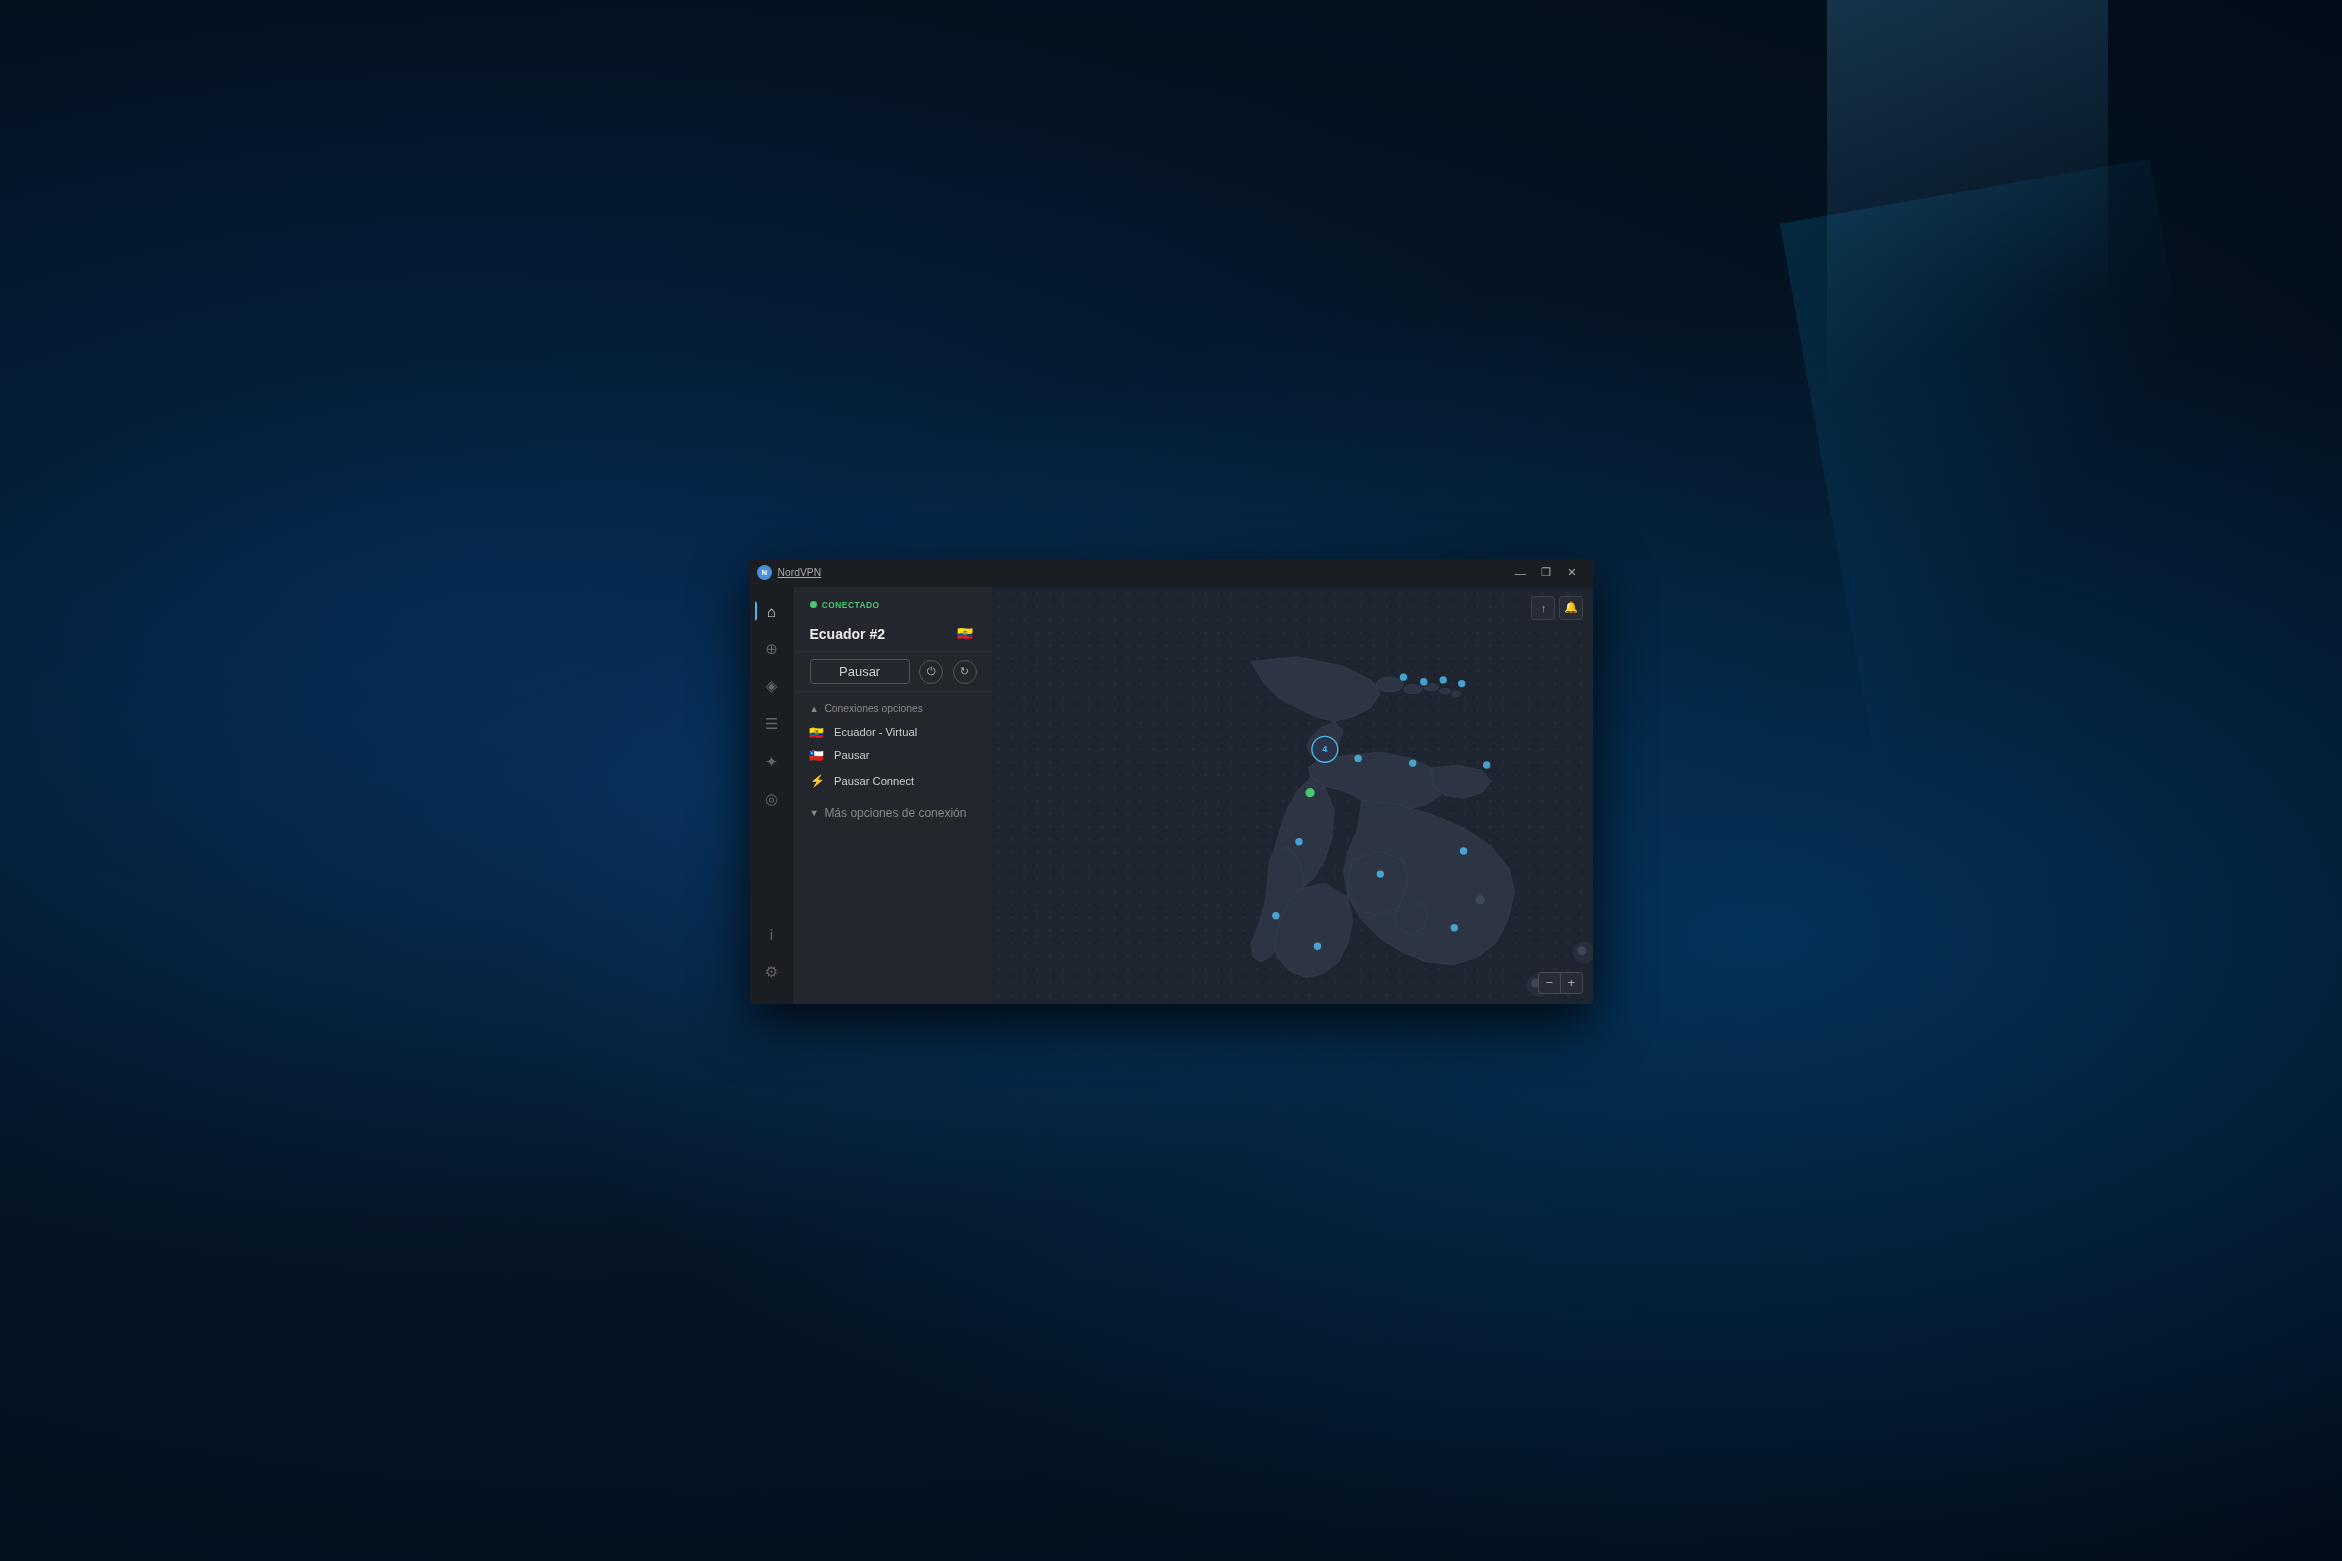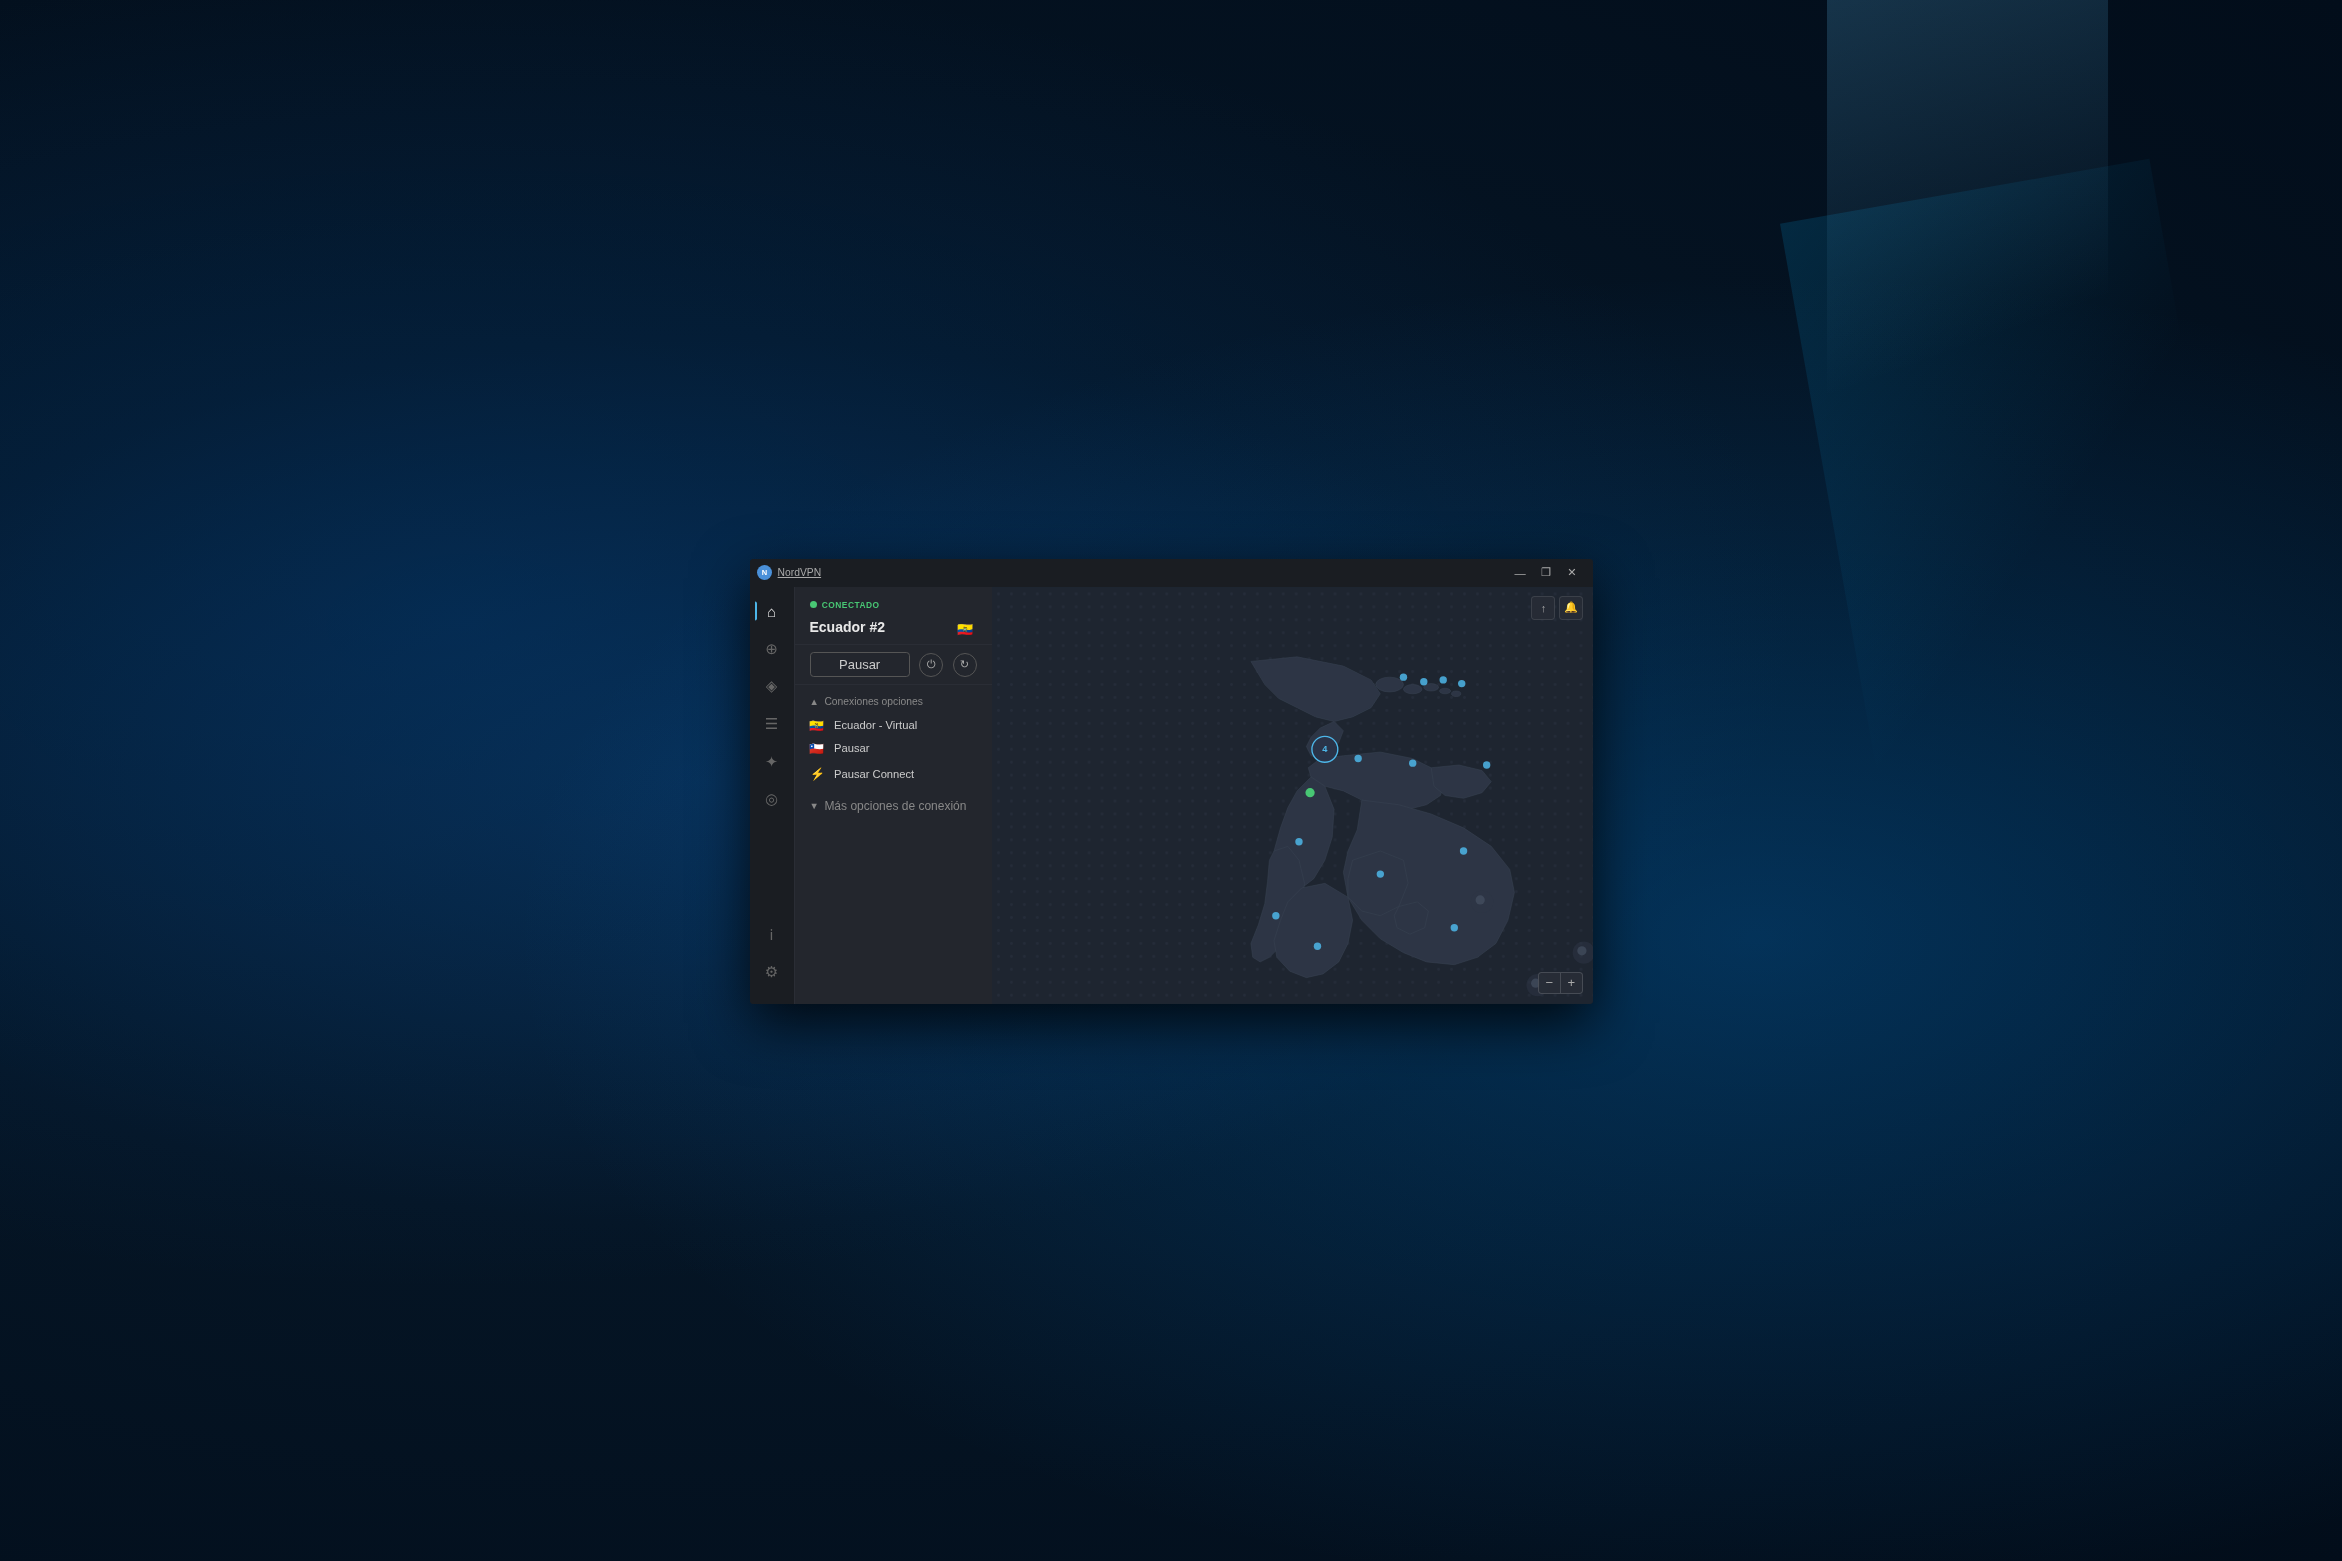--- a/index.html
+++ b/index.html
@@ -176,38 +176,38 @@
 
     
     .connection-status {
       padding: 13px 15px 9.4px;
       border-bottom: 0.9px solid #2a2d35;
     }
     .status-badge {
       display: flex;
       align-items: center;
       gap: 4.7px;
-      margin-bottom: 9px;
+      margin-bottom: 16px;
     }
     .status-dot {
       width: 7.5px;
       height: 7.5px;
       border-radius: 50%;
       background: #48c774;
     }
     .status-text {
       font-size: 8.4px;
       font-weight: 600;
       color: #48c774;
       letter-spacing: 0.5px;
       text-transform: uppercase;
     }
     .connection-title {
       display: flex;
-      align-items: flex-end;
+      align-items: flex-start;
       justify-content: space-between;
     }
     .connection-name {
       font-size: 14px;
       font-weight: 600;
       color: #e8e8e8;
     }
     .flag-icon {
       width: 19px;
       height: 13px;

